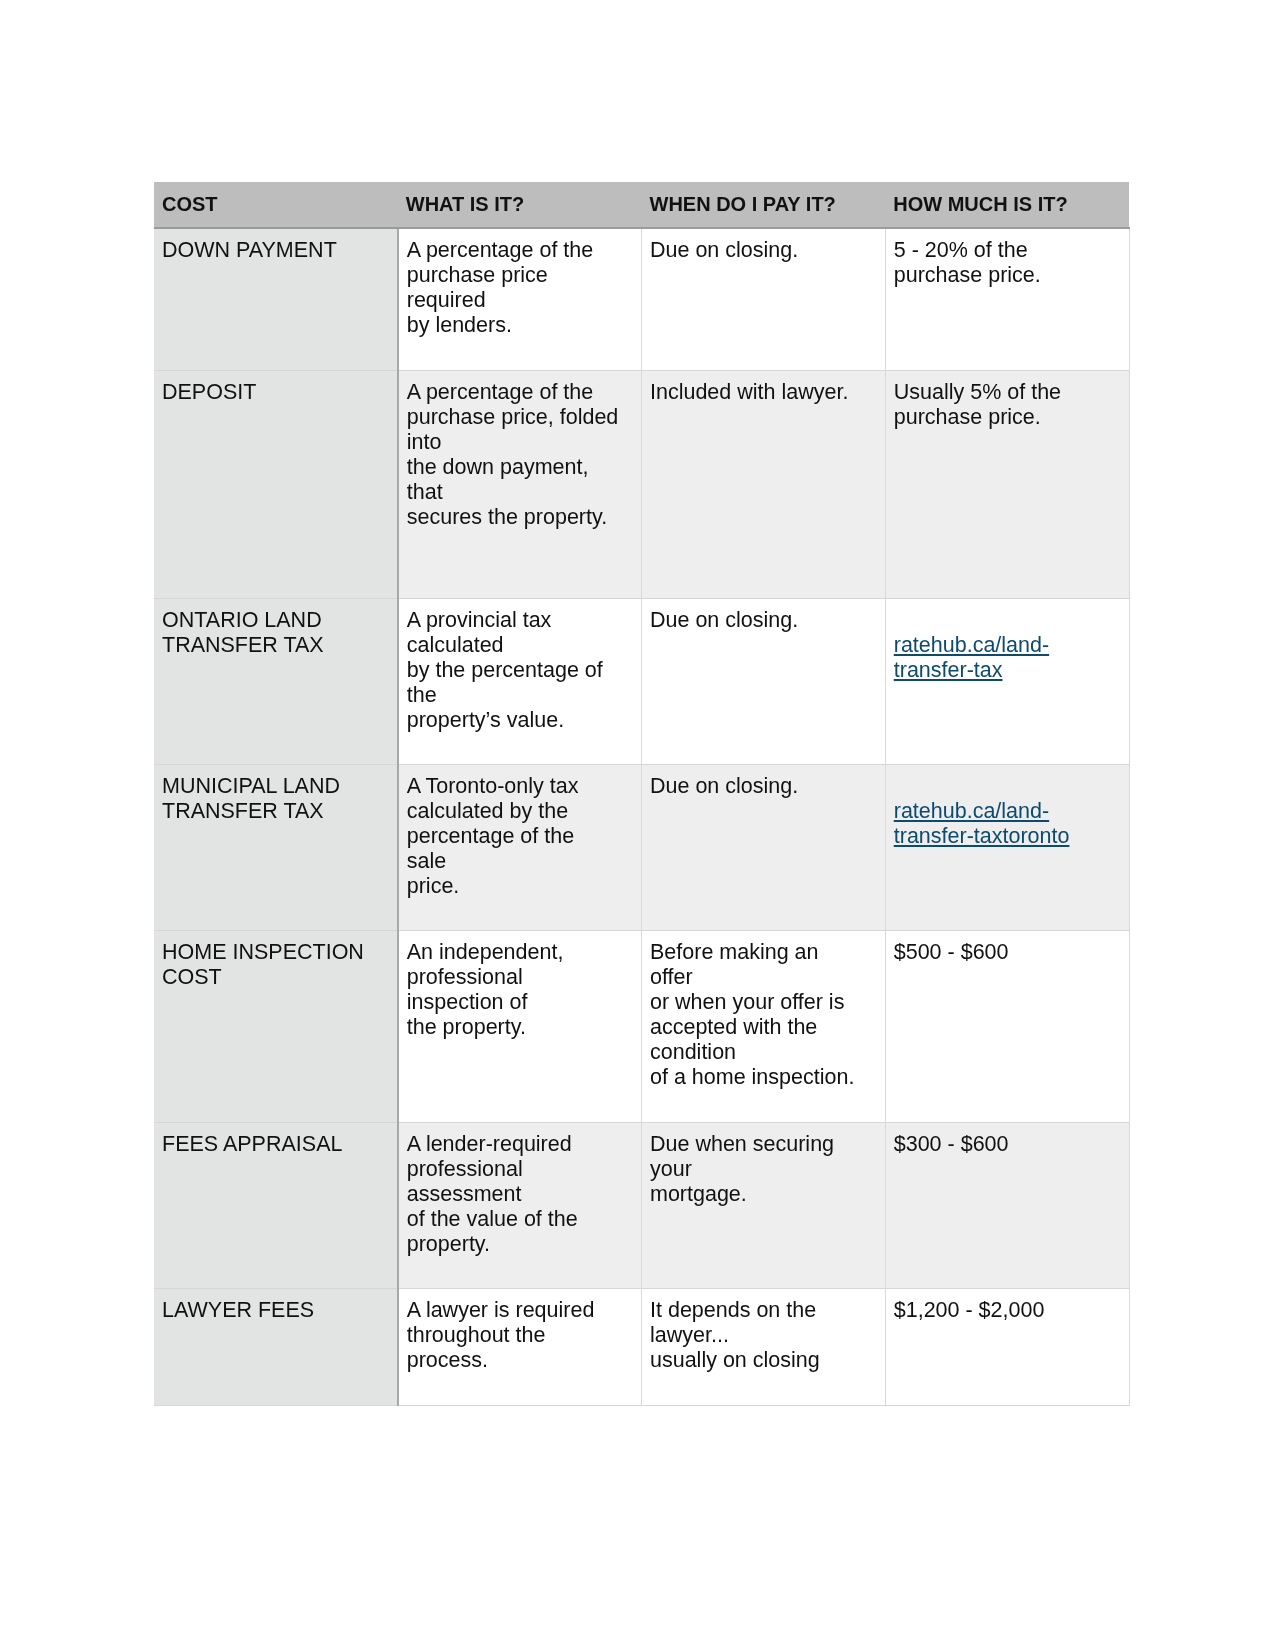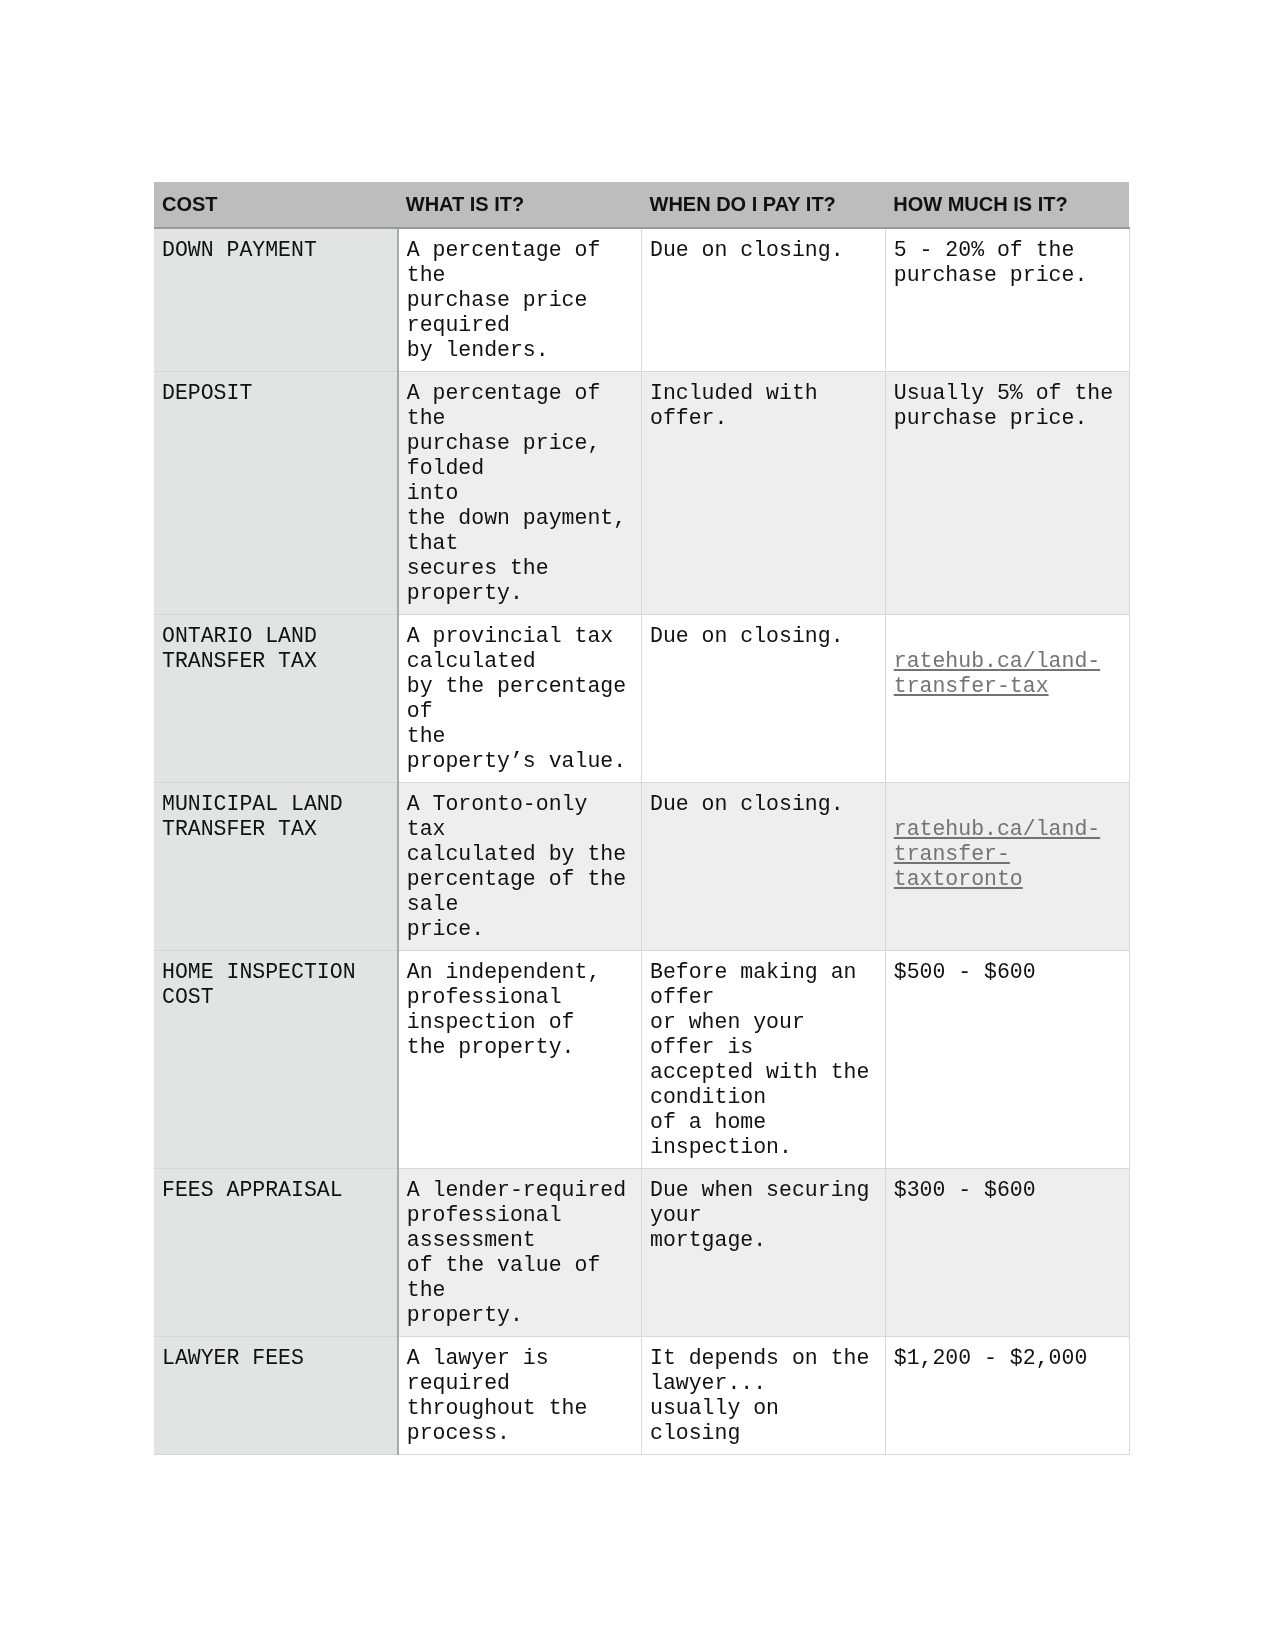--- a/index.html
+++ b/index.html
@@ -38,36 +38,35 @@
     .cost-table td {
       vertical-align: top;
       font-size: 21.5px;
       line-height: 25px;
       padding: 9px 8px 8px 8px;
       border-top: 1px solid #d6d6d6;
       border-left: 1px solid #d8d8d8;
       border-right: 1px solid #d8d8d8;
       box-sizing: border-box;
       white-space: pre-line;
-      font-family: Liberation Mono, monospace;
     }
     .cost-table td.cost-cell {
       background: #e2e3e3;
       border-right: 2px solid #a8a8a8;
       border-left: none;
     }
     .cost-table tr.row-odd td.body-cell { background: #ffffff; }
     .cost-table tr.row-even td.body-cell { background: #eeeeee; }
     .cost-table tr:last-child td { border-bottom: 1px solid #d6d6d6; }
     .cost-table a {
-      color: #737373;
+      color: #0c4a6e;
       text-decoration: underline;
     }
     .r1 { height: 142px; }
-    .r2 { height: 192px; }
+    .r2 { height: 228px; }
     .r3 { height: 166px; }
     .r4 { height: 166px; }
     .r5 { height: 192px; margin-top: 14px; }
     .r6 { height: 166px; }
     .r7 { height: 117px; }
   </style>
 </head>
 <body>
 
 <table class="cost-table">
@@ -97,21 +96,21 @@
 purchase price.</td>
     </tr>
     <tr class="r2 row-even">
       <td class="cost-cell">DEPOSIT</td>
       <td class="body-cell">A percentage of the
 purchase price, folded
 into
 the down payment,
 that
 secures the property.</td>
-      <td class="body-cell">Included with offer.</td>
+      <td class="body-cell">Included with lawyer.</td>
       <td class="body-cell">Usually 5% of the
 purchase price.</td>
     </tr>
     <tr class="r3 row-odd">
       <td class="cost-cell">ONTARIO LAND
 TRANSFER TAX</td>
       <td class="body-cell">A provincial tax
 calculated
 by the percentage of
 the

